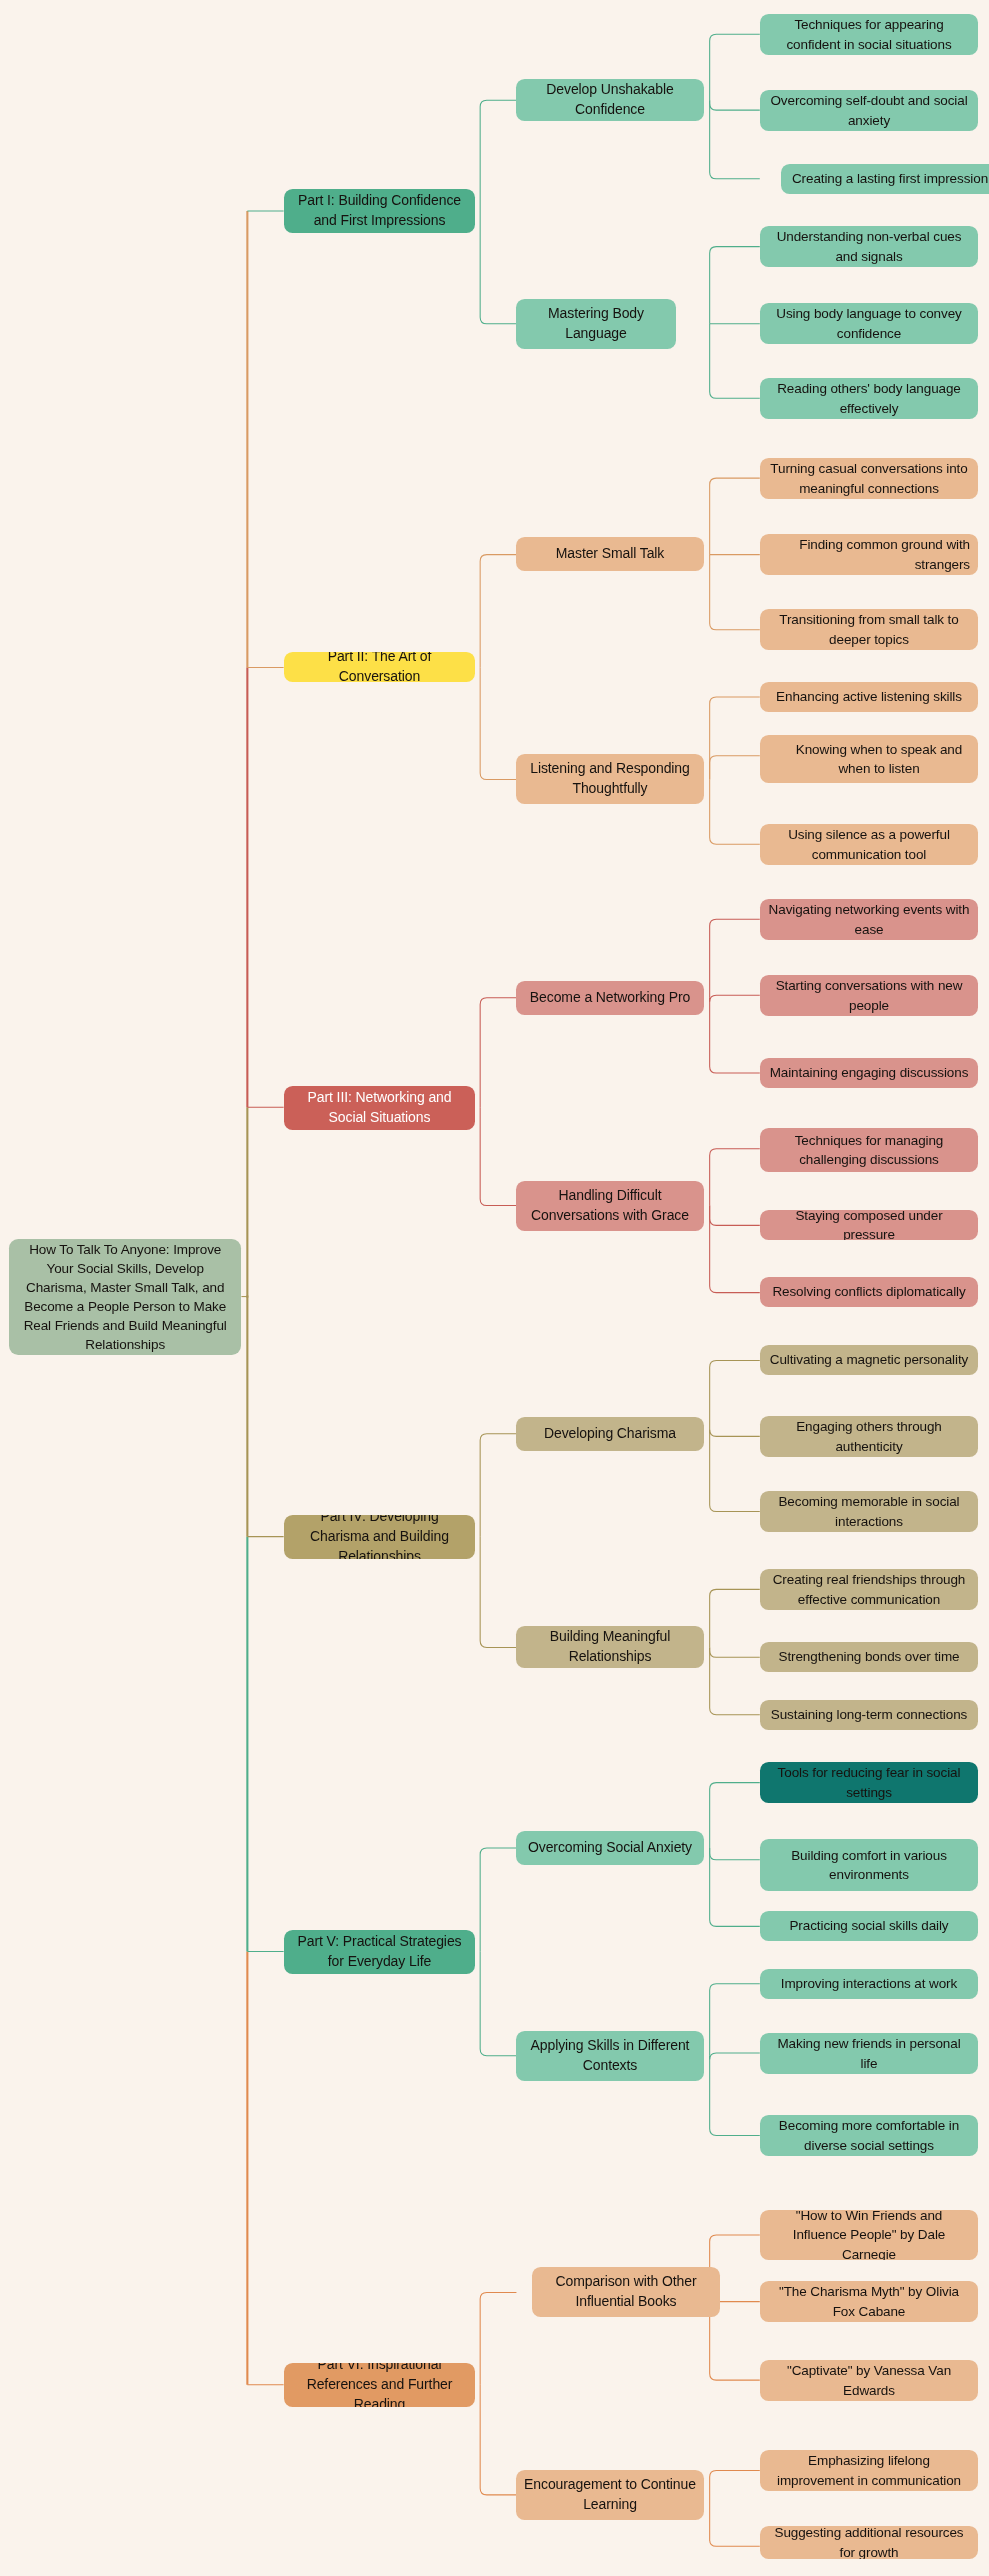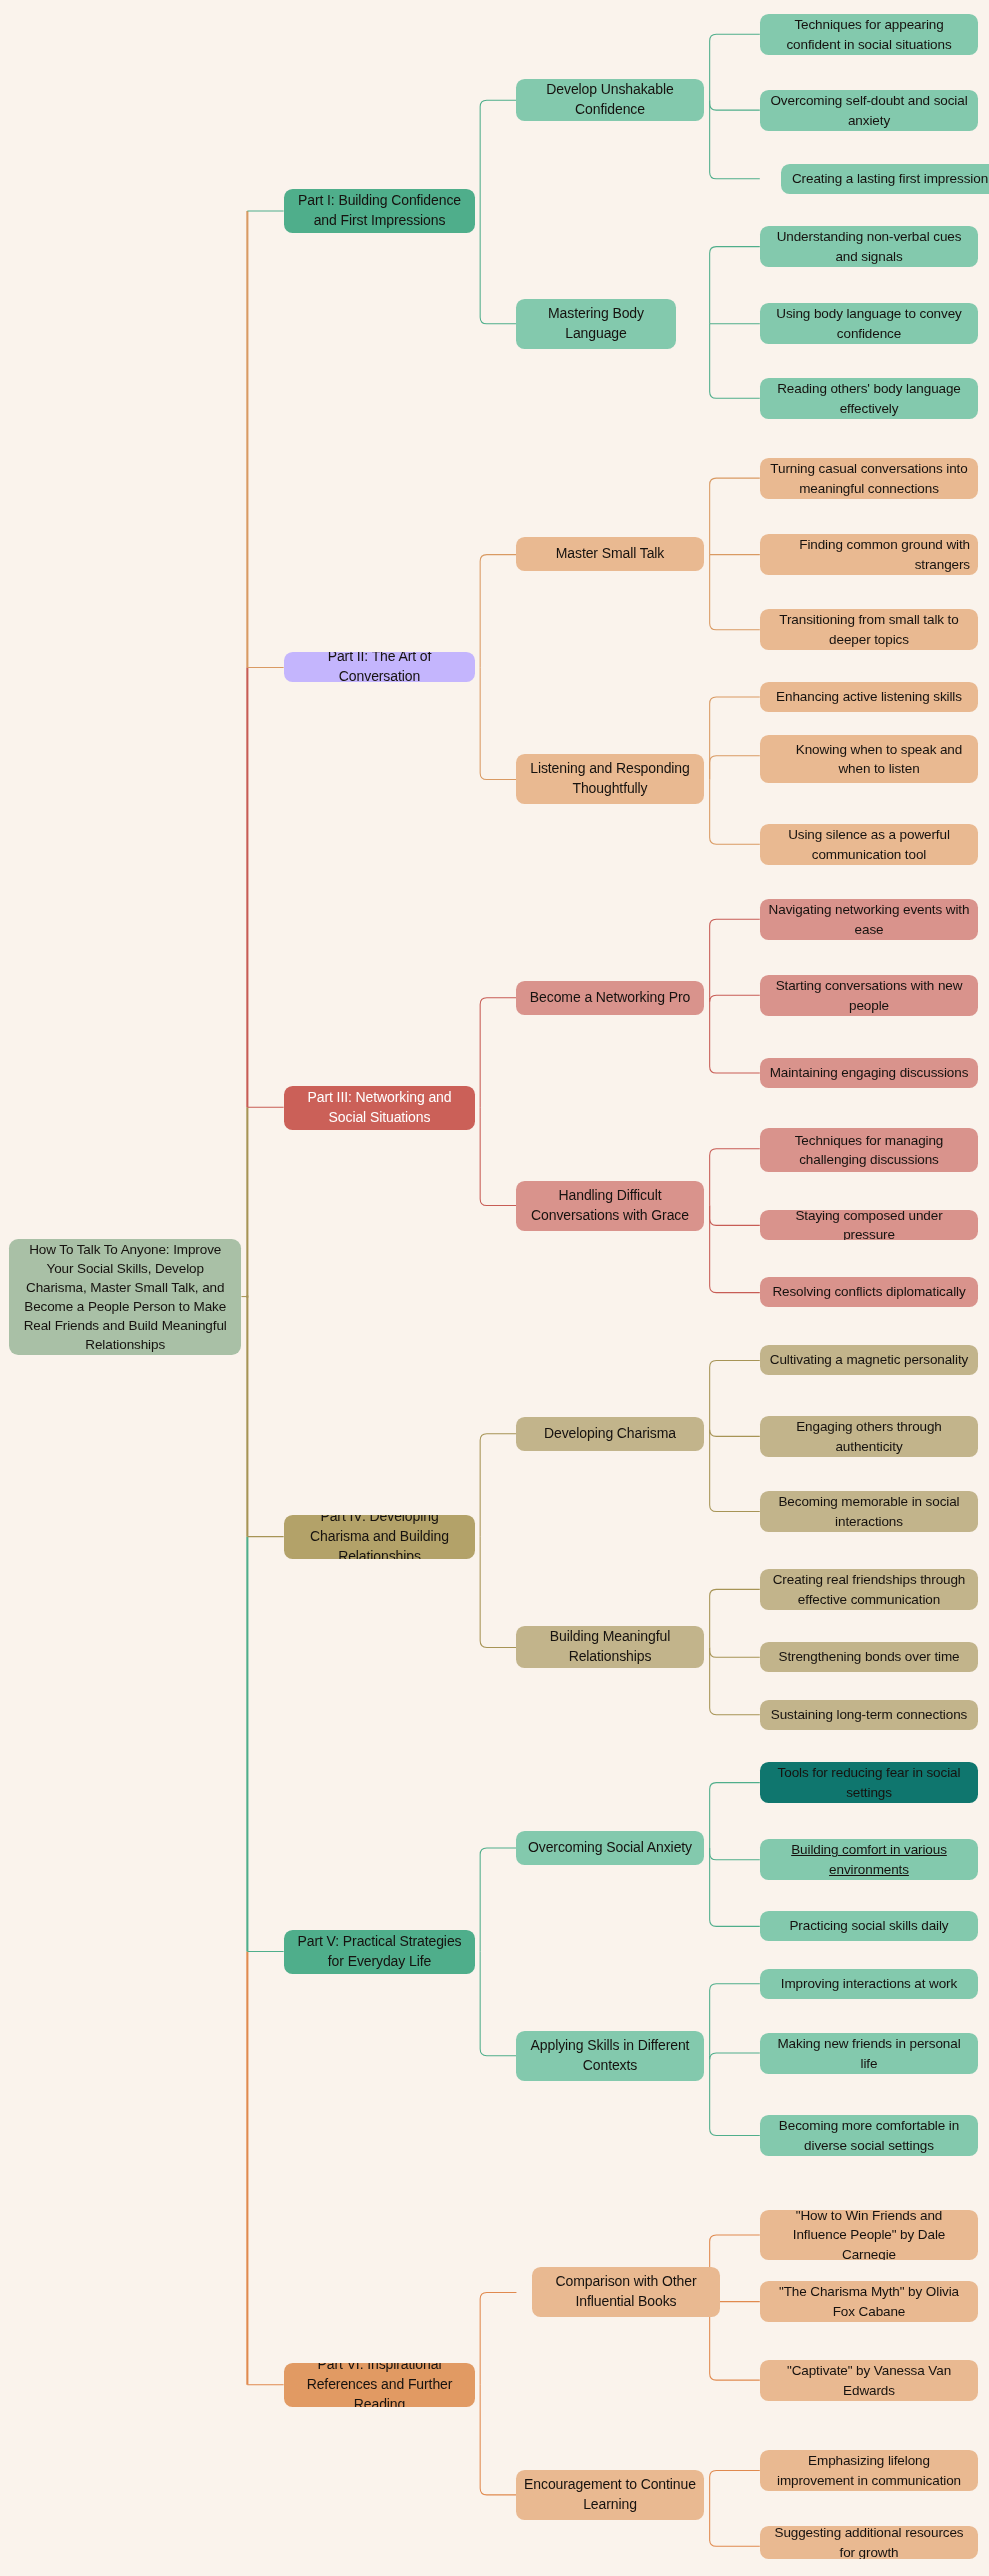--- a/index.html
+++ b/index.html
@@ -135,21 +135,21 @@
     </div>
     <div class="node lvl3" style="left: 760px; top: 226px; width: 218px; height: 41px; background: rgb(131, 201, 173);">
       <span>Understanding non-verbal cues and signals</span>
     </div>
     <div class="node lvl3" style="left: 760px; top: 303px; width: 218px; height: 41px; background: rgb(131, 201, 173);">
       <span>Using body language to convey confidence</span>
     </div>
     <div class="node lvl3" style="left: 760px; top: 378px; width: 218px; height: 41px; background: rgb(131, 201, 173);">
       <span>Reading others' body language effectively</span>
     </div>
-    <div class="node lvl1" style="left: 284px; top: 652px; width: 191px; height: 30px; background: #c4b5fd;">
+    <div class="node lvl1" style="left: 284px; top: 652px; width: 191px; height: 30px; background: #fde047;">
       <span>Part II: The Art of Conversation</span>
     </div>
     <div class="node lvl2" style="left: 516px; top: 537px; width: 188px; height: 34px; background: rgb(233, 185, 145);">
       <span>Master Small Talk</span>
     </div>
     <div class="node lvl2" style="left: 516px; top: 754px; width: 188px; height: 50px; background: rgb(233, 185, 145);">
       <span>Listening and Responding Thoughtfully</span>
     </div>
     <div class="node lvl3" style="left: 760px; top: 458px; width: 218px; height: 41px; background: rgb(233, 185, 145);">
       <span>Turning casual conversations into meaningful connections</span>
@@ -228,21 +228,21 @@
     </div>
     <div class="node lvl2" style="left: 516px; top: 1831px; width: 188px; height: 34px; background: rgb(131, 201, 173);">
       <span>Overcoming Social Anxiety</span>
     </div>
     <div class="node lvl2" style="left: 516px; top: 2031px; width: 188px; height: 50px; background: rgb(131, 201, 173);">
       <span>Applying Skills in Different Contexts</span>
     </div>
     <div class="node lvl3" style="left: 760px; top: 1762px; width: 218px; height: 41px; background: #0f766e; justify-content: center;">
       <span>Tools for reducing fear in social settings</span>
     </div>
-    <div class="node lvl3" style="left: 760px; top: 1839px; width: 218px; height: 41px; background: rgb(131, 201, 173); text-decoration: underline;">
+    <div class="node lvl3" style="left: 760px; top: 1839px; width: 218px; height: 52px; background: rgb(131, 201, 173);">
       <span>Building comfort in various environments</span>
     </div>
     <div class="node lvl3" style="left: 760px; top: 1911px; width: 218px; height: 30px; background: rgb(131, 201, 173);">
       <span>Practicing social skills daily</span>
     </div>
     <div class="node lvl3" style="left: 760px; top: 1969px; width: 218px; height: 30px; background: rgb(131, 201, 173);">
       <span>Improving interactions at work</span>
     </div>
     <div class="node lvl3" style="left: 760px; top: 2033px; width: 218px; height: 41px; background: rgb(131, 201, 173);">
       <span>Making new friends in personal life</span>

